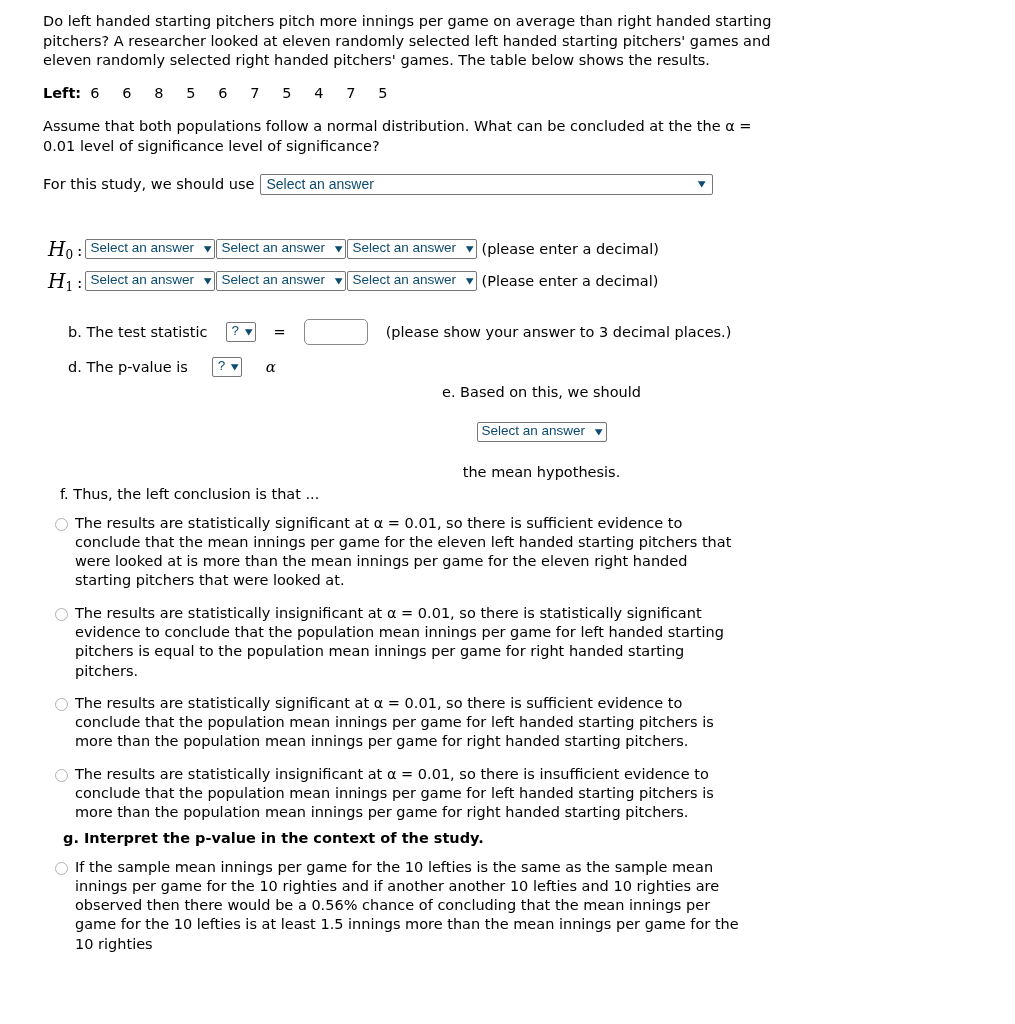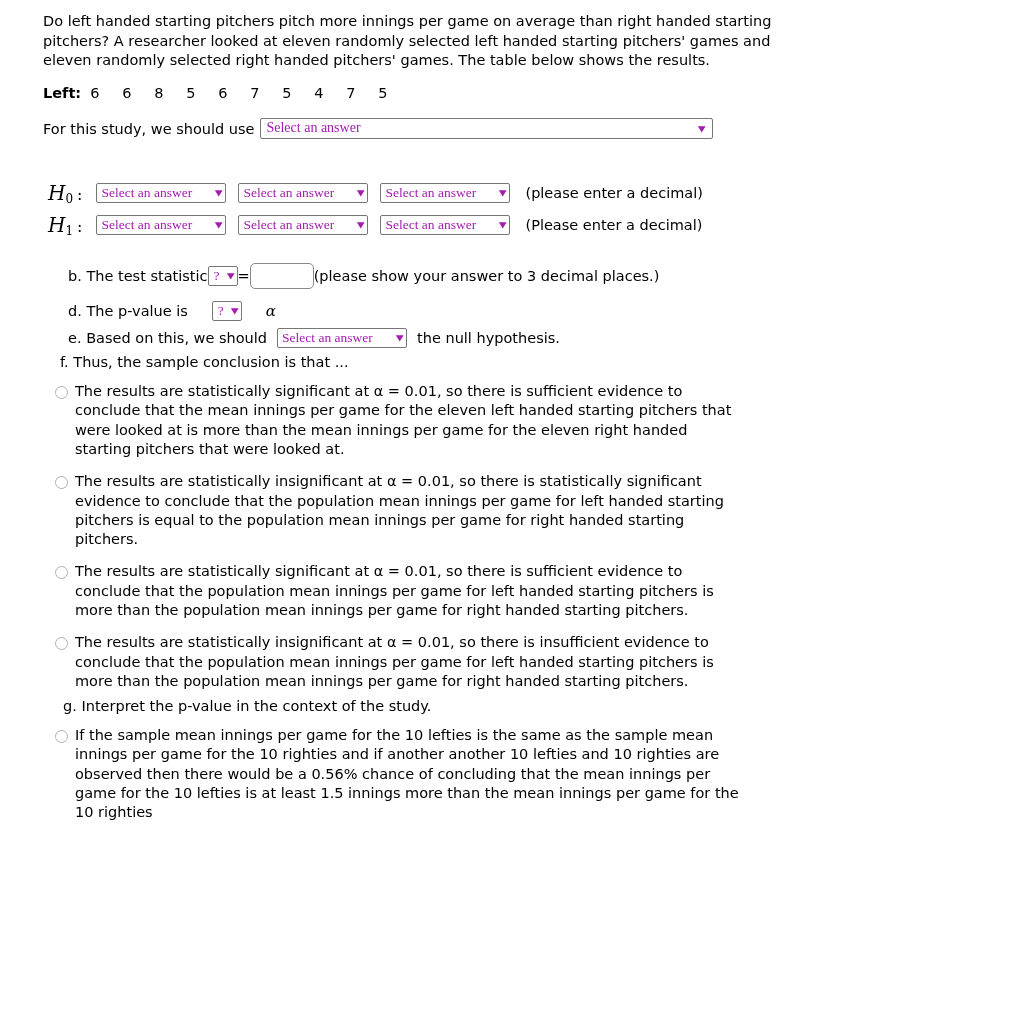--- a/index.html
+++ b/index.html
@@ -69,23 +69,23 @@
 
   
   .sel {
     display: inline-flex;
     align-items: center;
     justify-content: space-between;
     box-sizing: border-box;
     background: #ffffff;
     border: 1px solid #767676;
     border-radius: 2px;
-    font-family: Liberation Serif, serif;
+    font-family: Liberation Sans, sans-serif;
     font-size: 13.5px;
-    color: #a21caf;
+    color: #0c4a6e;
     line-height: 1;
     padding: 2px 4px 3px 4px;
     height: 20px;
     cursor: default;
     user-select: none;
   }
   .sel .chev {
     font-size: 11px;
     font-weight: bold;
     margin-left: 5px;
@@ -127,21 +127,21 @@
 
   
   .item-a {
     margin: 26px 0 0 70px;
   }
 
   .hyp-row {
     display: flex;
     align-items: center;
     margin-left: 48px;
-    gap: 12px;
+    gap: 1px;
   }
   .hyp-row.h0 { margin-top: 44px; }
   .hyp-row.h1 { margin-top: 12px; }
   .hyp-label {
     font-family: "DejaVu Serif", "Liberation Serif", serif;
     font-style: italic;
     font-size: 20px;
     line-height: 1;
     white-space: nowrap;
     margin-right: 2px;
@@ -161,45 +161,47 @@
   }
   .hyp-note {
     font-size: 14.5px;
     margin-left: 3px;
   }
 
   .item-b {
     display: flex;
     align-items: center;
     margin: 28px 0 12px 68px;
-    gap: 0;
+    gap: 18px;
   }
   .item-c {
     display: flex;
     align-items: center;
     margin: 13px 0 0 68px;
     gap: 6px;
   }
   .item-d {
     display: flex;
     align-items: center;
     margin: 9px 0 0 68px;
     gap: 24px;
   }
   .item-e {
     display: flex;
     align-items: center;
     margin: 7px 0 0 68px;
-    gap: 10px;
+    gap: 22px;
+    flex-direction: column;
   }
   .item-f {
     margin: 6px 0 0 60px;
   }
   .item-g {
     margin: 7px 0 0 63px;
+    font-weight: bold;
   }
 
   .alpha {
     font-family: "DejaVu Serif", "Liberation Serif", serif;
     font-style: italic;
     font-size: 15px;
   }
 
   
   .opts {
@@ -236,20 +238,21 @@
 
 <div class="page">
 
   <p class="intro">Do left handed starting pitchers pitch more innings per game on average than right handed starting pitchers?  A researcher looked at eleven randomly selected left handed starting pitchers' games and eleven randomly selected right handed pitchers' games. The table below shows the results.</p>
 
   <div class="data-row">
     <span class="dlabel">Left:</span><span class="dval-first">6</span><span class="dval">6</span><span class="dval">8</span><span class="dval">5</span><span class="dval">6</span><span class="dval">7</span><span class="dval">5</span><span class="dval">4</span><span class="dval">7</span><span class="dval">5</span>
   </div>
 
 
+  <p class="assume">Assume that both populations follow a normal distribution.  What can be concluded at the the α = 0.01 level of significance level of significance?</p>
 
   <div class="study-line">
     <span>For this study, we should use</span>
     <span class="sel sel-wide">
       <span>Select an answer</span>
       <span class="chev">▾</span>
     </span>
   </div>
 
 
@@ -307,24 +310,24 @@
     </span>
     <span class="alpha">α</span>
   </div>
 
   <div class="item-e">
     <span>e. Based on this, we should</span>
     <span class="sel sel-answer">
       <span>Select an answer</span>
       <span class="chev">▾</span>
     </span>
-    <span>the null hypothesis.</span>
-  </div>
-
-  <div class="item-f">f. Thus, the sample conclusion is that ...</div>
+    <span>the mean hypothesis.</span>
+  </div>
+
+  <div class="item-f">f. Thus, the left conclusion is that ...</div>
   <div class="opts opts-f">
     <div class="opt">
       <span class="radio"></span>
       <span class="opt-text">The results are statistically significant at α = 0.01, so there is sufficient evidence to conclude that the mean innings per game for the eleven left handed starting pitchers that were looked at is more than the mean innings per game for the eleven right handed starting pitchers that were looked at.</span>
     </div>
     <div class="opt">
       <span class="radio"></span>
       <span class="opt-text">The results are statistically insignificant at α = 0.01, so there is statistically significant evidence to conclude that the population mean innings per game for left handed starting pitchers is equal to the population mean innings per game for right handed starting pitchers.</span>
     </div>
     <div class="opt">

